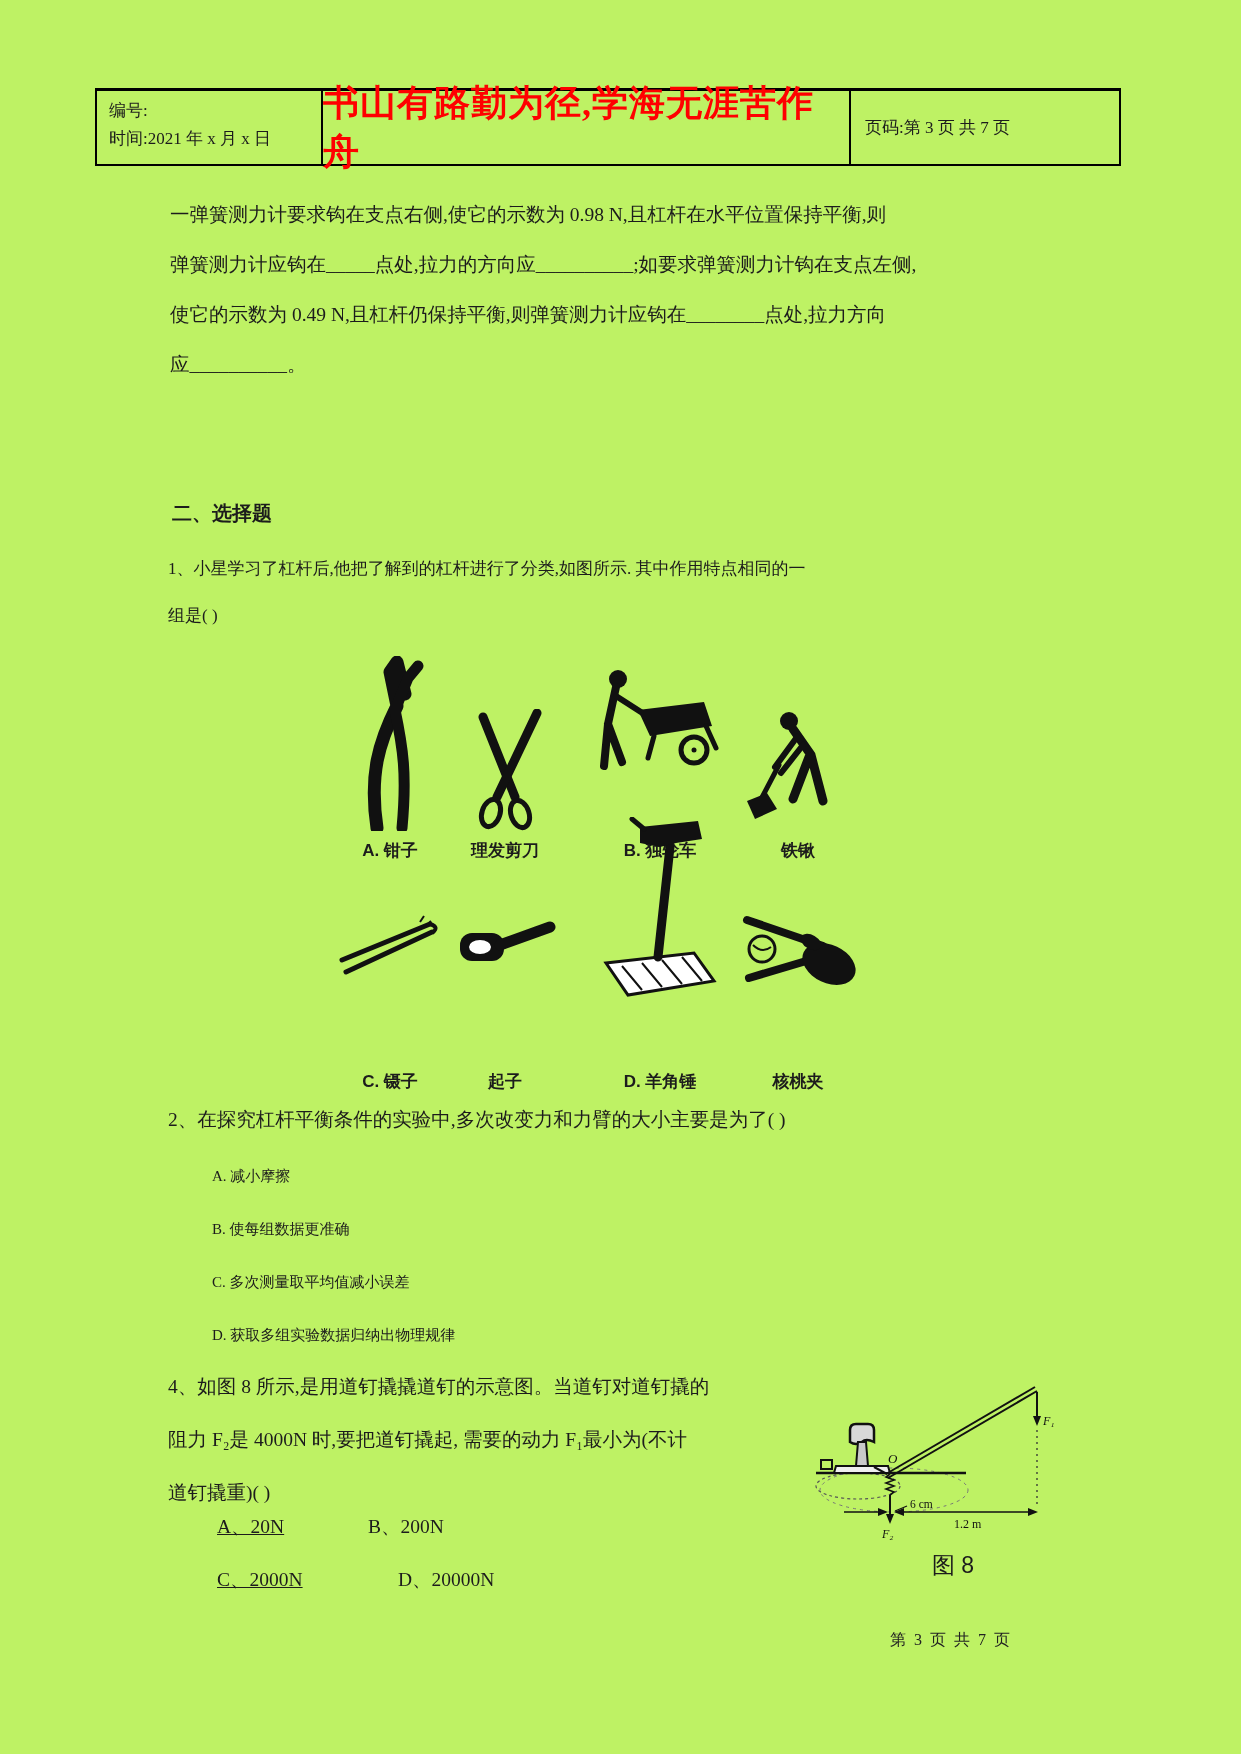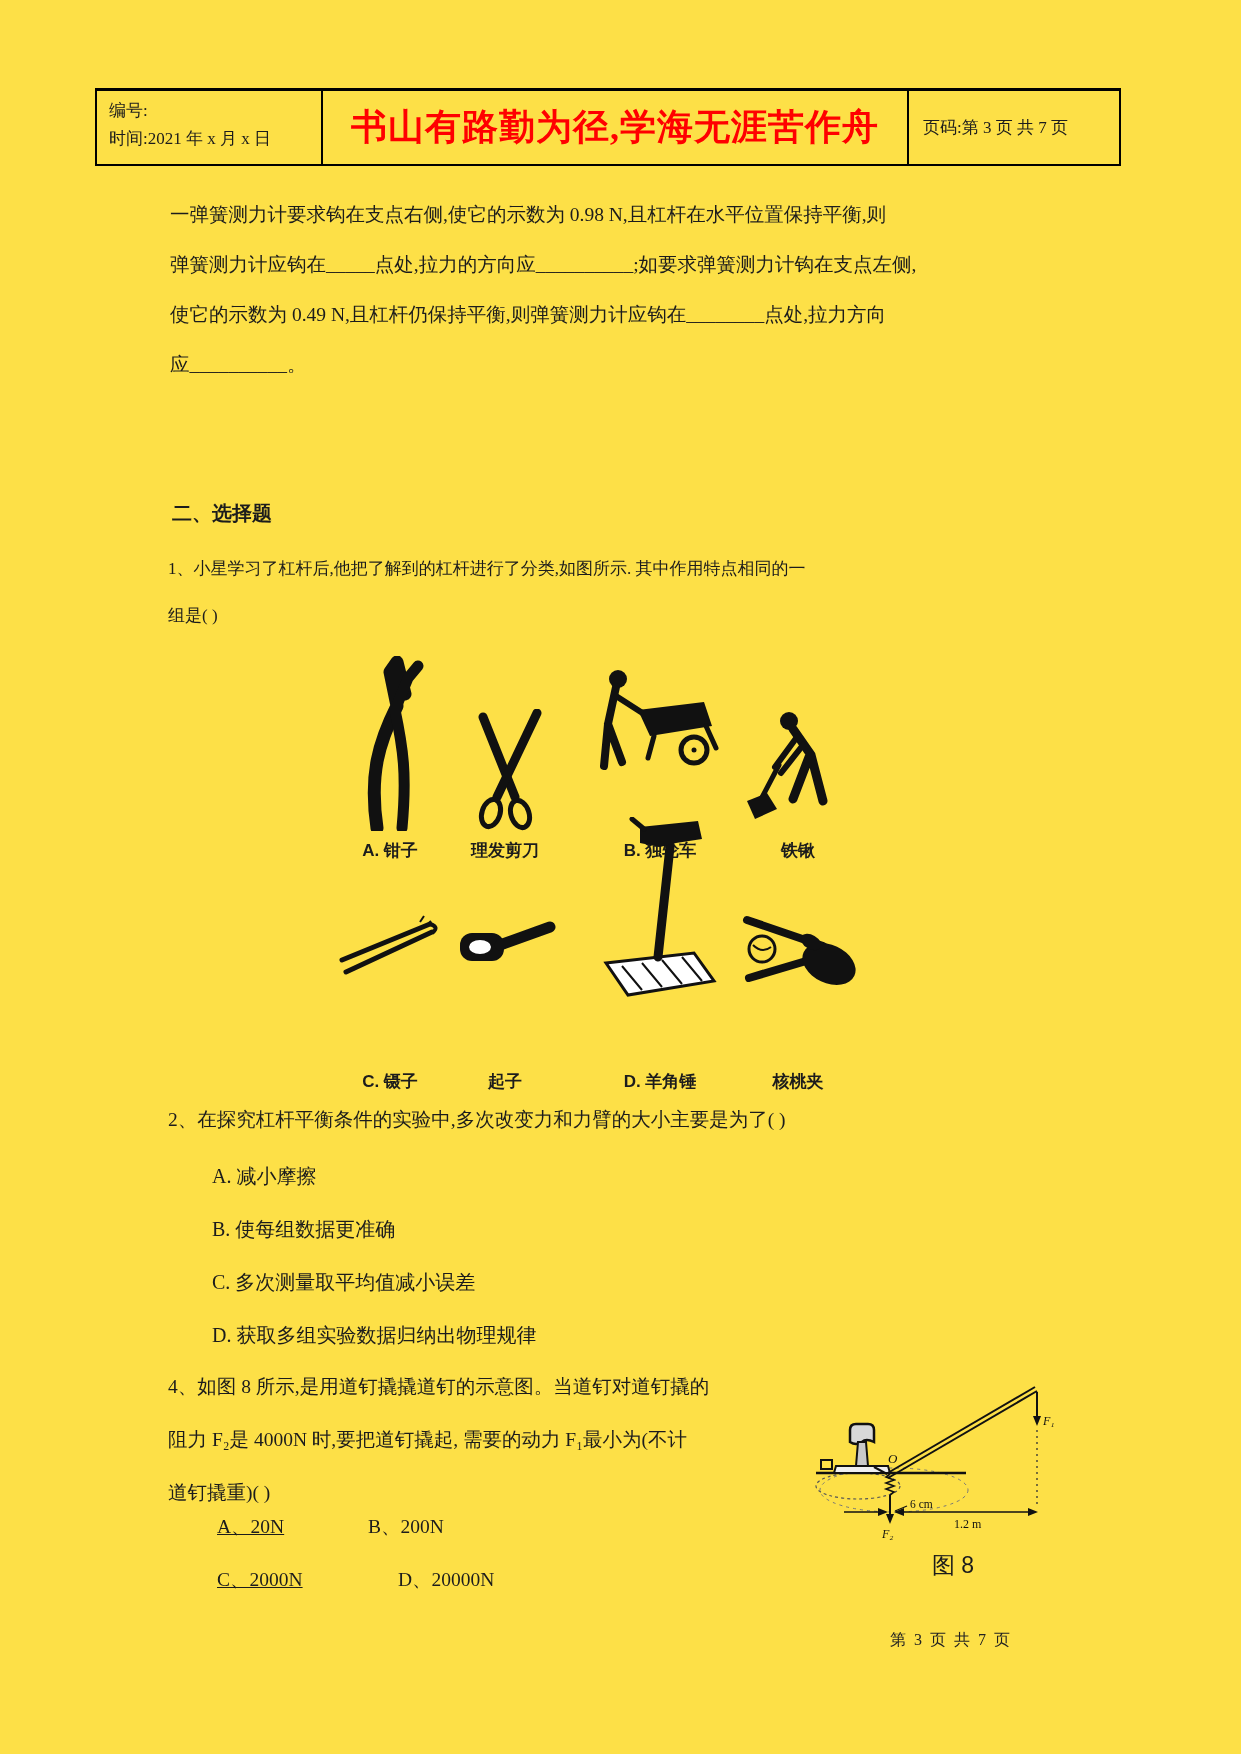--- a/index.html
+++ b/index.html
@@ -1,26 +1,26 @@
 <!DOCTYPE html>
 <html><head>
 <meta charset="utf-8">
 <style>
   html,body{margin:0;padding:0;background:#fff;}
-  .page{position:relative;width:1241px;height:1754px;background:#fde047;overflow:hidden;
+  .page{position:relative;width:1241px;height:1754px;background:#bef264;overflow:hidden;
         font-family:"Liberation Serif","DejaVu Serif",serif;color:#1c1c1c;}
 
   
   .hdr{position:absolute;left:95px;top:88px;width:1026px;height:78px;box-sizing:border-box;
        border:2px solid #000;border-top-width:3px;display:flex;}
   .hdr-left{width:226px;box-sizing:border-box;border-right:2px solid #000;
             padding:6px 0 0 12px;font-size:17px;line-height:1.65;}
   .hdr-mid{flex:1;display:flex;align-items:center;justify-content:center;box-sizing:border-box;
            border-right:2px solid #000;color:#ff0000;font-weight:bold;font-size:36px;letter-spacing:1px;}
-  .hdr-right{width:210px;box-sizing:border-box;display:flex;align-items:center;
+  .hdr-right{width:268px;box-sizing:border-box;display:flex;align-items:center;
              padding-left:14px;font-size:17px;}
 
   
   .para{position:absolute;left:170px;top:190px;width:810px;font-size:19.5px;}
   .para .line{height:50px;line-height:50px;white-space:nowrap;}
 
   .sec-title{position:absolute;left:172px;top:500px;font-size:20px;font-weight:bold;
              font-family:Liberation Serif, serif;}
 
   .q1{position:absolute;left:168px;top:545px;width:820px;font-size:17px;}
@@ -29,21 +29,21 @@
   .tools-row{position:absolute;left:295px;width:575px;}
   .tools-row.r1{top:630px;height:232px;}
   .tools-row.r2{top:845px;height:248px;}
   .tool{position:absolute;bottom:0;width:140px;display:flex;flex-direction:column;align-items:center;}
   .tool .ticon{margin-bottom:8px;}
   .tool .tlabel{font-weight:bold;font-size:17px;white-space:nowrap;
                 font-family:"Liberation Sans","DejaVu Sans",sans-serif;}
   .p1{left:25px;}.p2{left:140px;}.p3{left:295px;gap:40px;}.p4{left:433px;}
 
   .q2{position:absolute;left:168px;top:1106px;font-size:19.5px;white-space:nowrap;}
-  .q2-opts{position:absolute;left:212px;top:1150px;font-size:20px;}
+  .q2-opts{position:absolute;left:212px;top:1150px;font-size:15px;}
   .q2-opts .line{height:53px;line-height:53px;white-space:nowrap;}
 
   .q3{position:absolute;left:168px;top:1360px;width:580px;font-size:19.5px;}
   .q3 .line{height:53px;line-height:53px;white-space:nowrap;}
   .q3-opts{position:absolute;left:217px;top:1500px;font-size:19.5px;width:430px;}
   .q3-opts .row{height:53px;line-height:53px;white-space:nowrap;}
   .q3-opts .c1{display:inline-block;width:146px;text-decoration:underline;}
   .q3-opts .row.second .c1{width:176px;}
 
   .figure{position:absolute;left:806px;top:1378px;width:338px;height:182px;}

